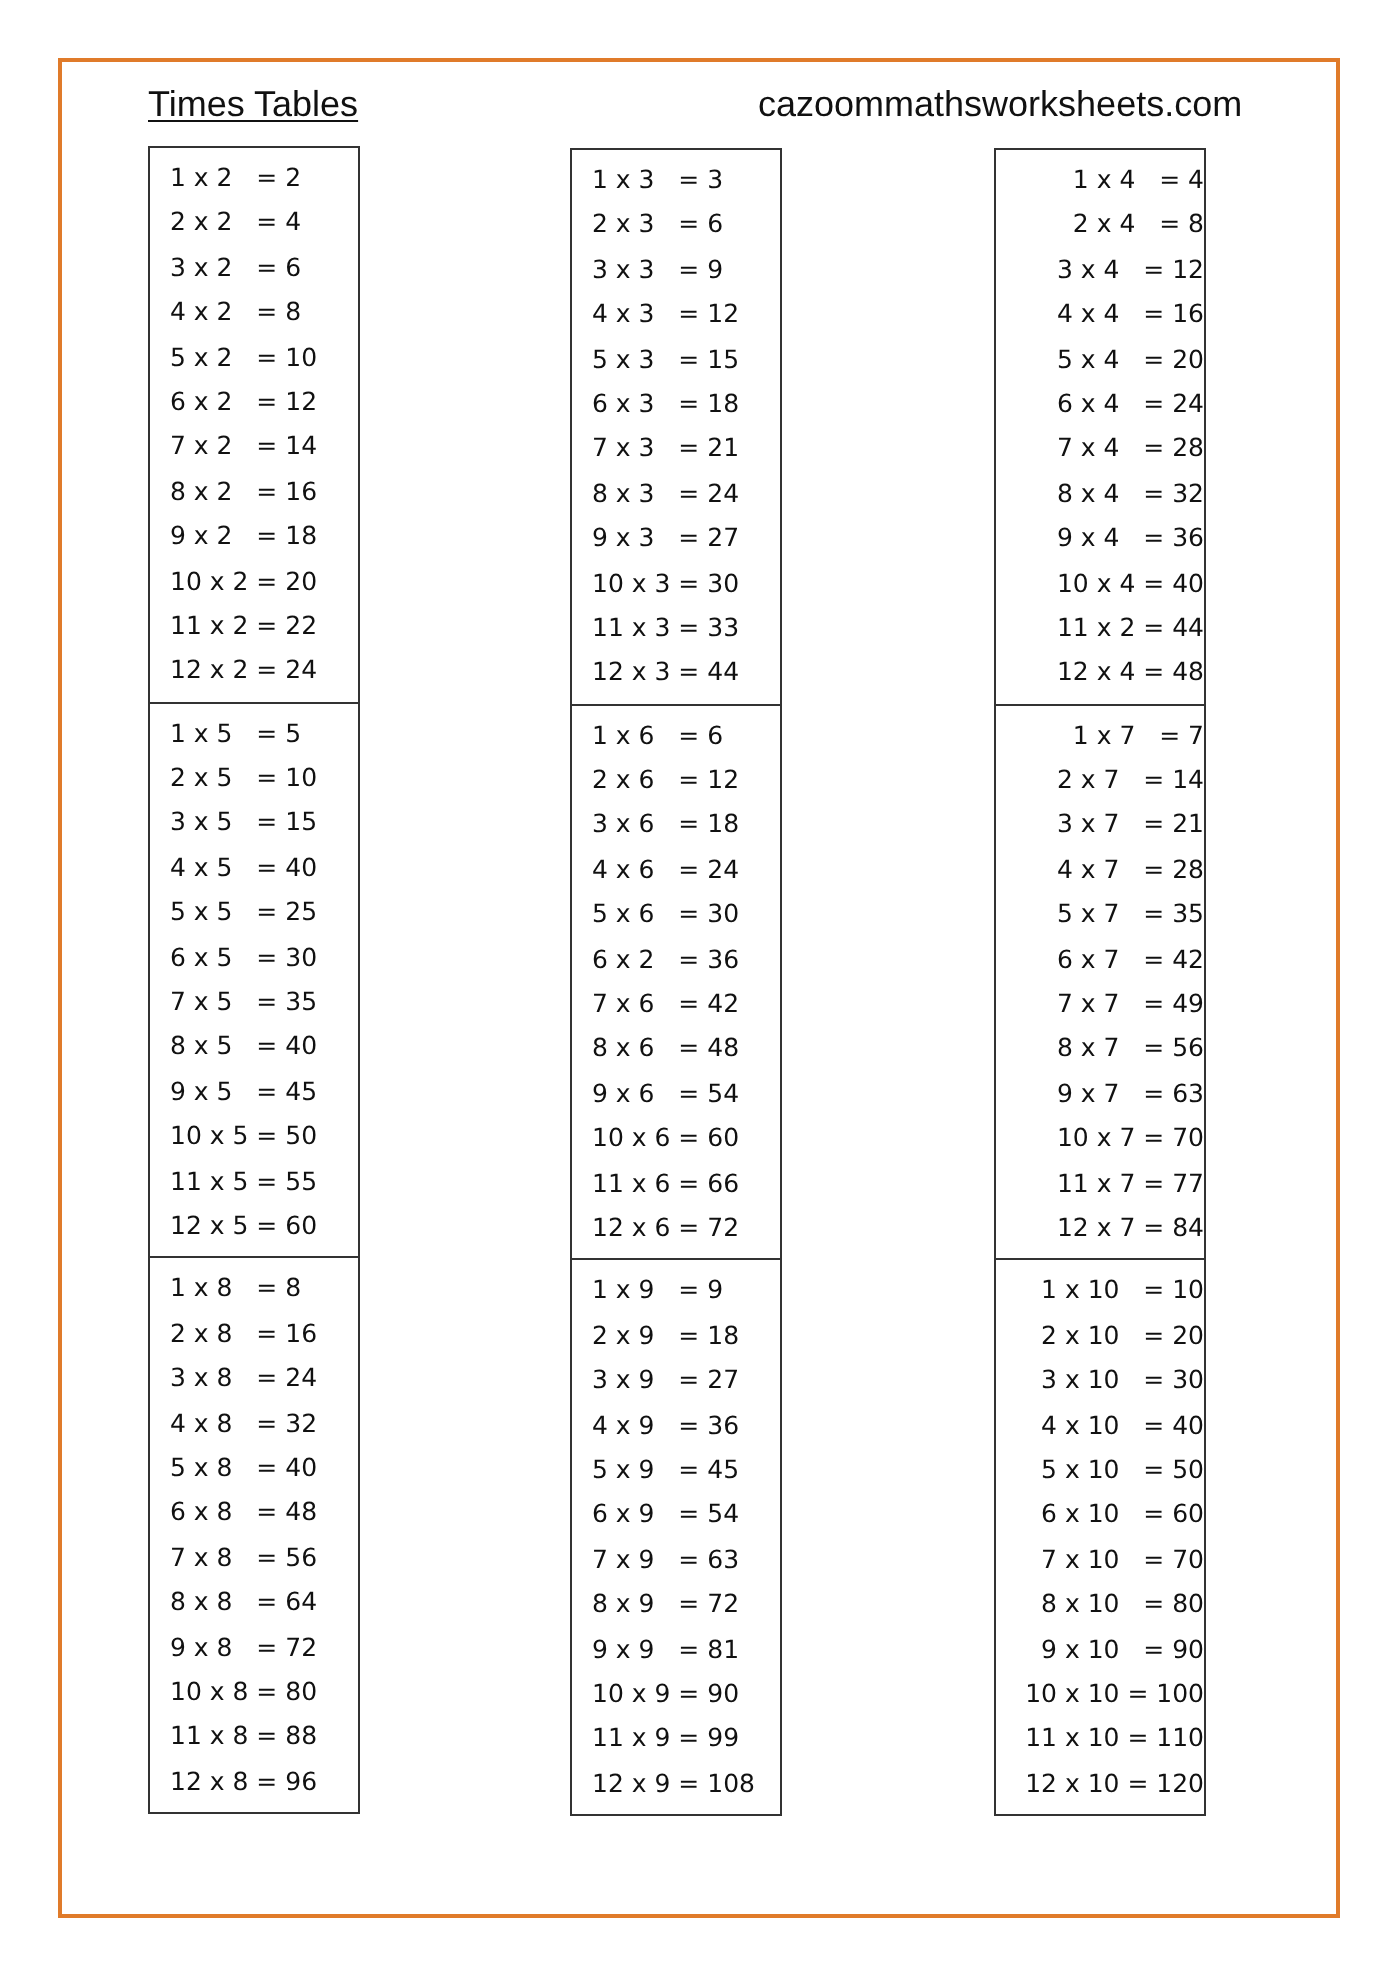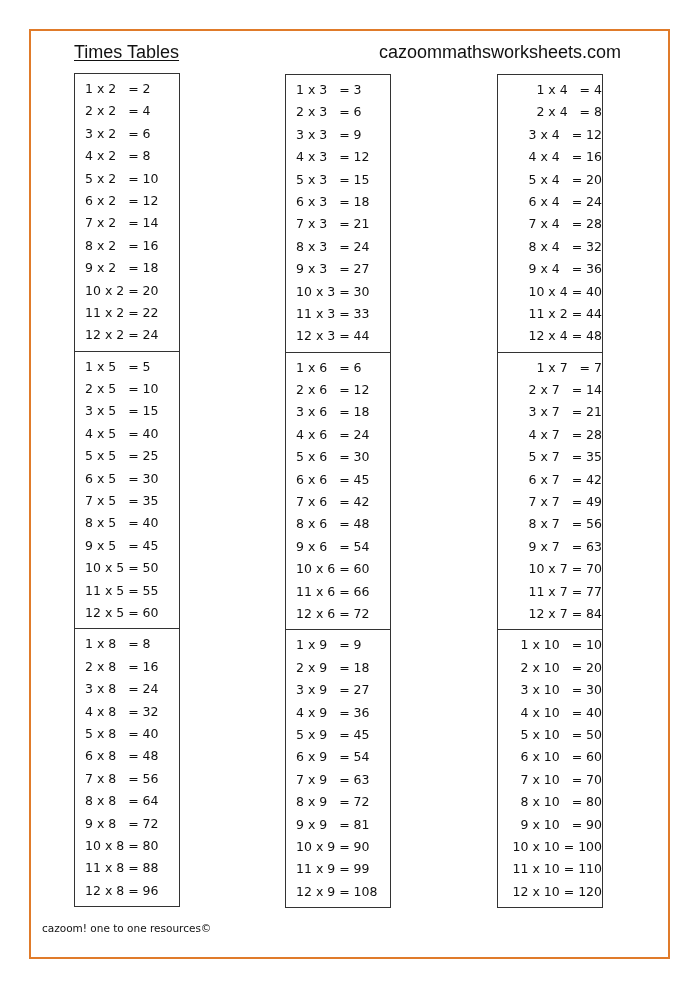--- a/index.html
+++ b/index.html
@@ -83,21 +83,21 @@
       <div class="row">10 x 3 = 30</div>
       <div class="row">11 x 3 = 33</div>
       <div class="row">12 x 3 = 44</div>
     </div>
   <div class="box">
       <div class="row">1 x 6   = 6</div>
       <div class="row">2 x 6   = 12</div>
       <div class="row">3 x 6   = 18</div>
       <div class="row">4 x 6   = 24</div>
       <div class="row">5 x 6   = 30</div>
-      <div class="row">6 x 6   = 45</div>
+      <div class="row">6 x 2   = 36</div>
       <div class="row">7 x 6   = 42</div>
       <div class="row">8 x 6   = 48</div>
       <div class="row">9 x 6   = 54</div>
       <div class="row">10 x 6 = 60</div>
       <div class="row">11 x 6 = 66</div>
       <div class="row">12 x 6 = 72</div>
     </div>
   <div class="box">
       <div class="row">1 x 9   = 9</div>
       <div class="row">2 x 9   = 18</div>
@@ -152,14 +152,13 @@
       <div class="row">7 x 10   = 70</div>
       <div class="row">8 x 10   = 80</div>
       <div class="row">9 x 10   = 90</div>
       <div class="row">10 x 10 = 100</div>
       <div class="row">11 x 10 = 110</div>
       <div class="row">12 x 10 = 120</div>
     </div>
 </div>
 
 <div class="footer">
-  <div>cazoom! one to one resources©</div>
 </div>
 
 </body></html>

